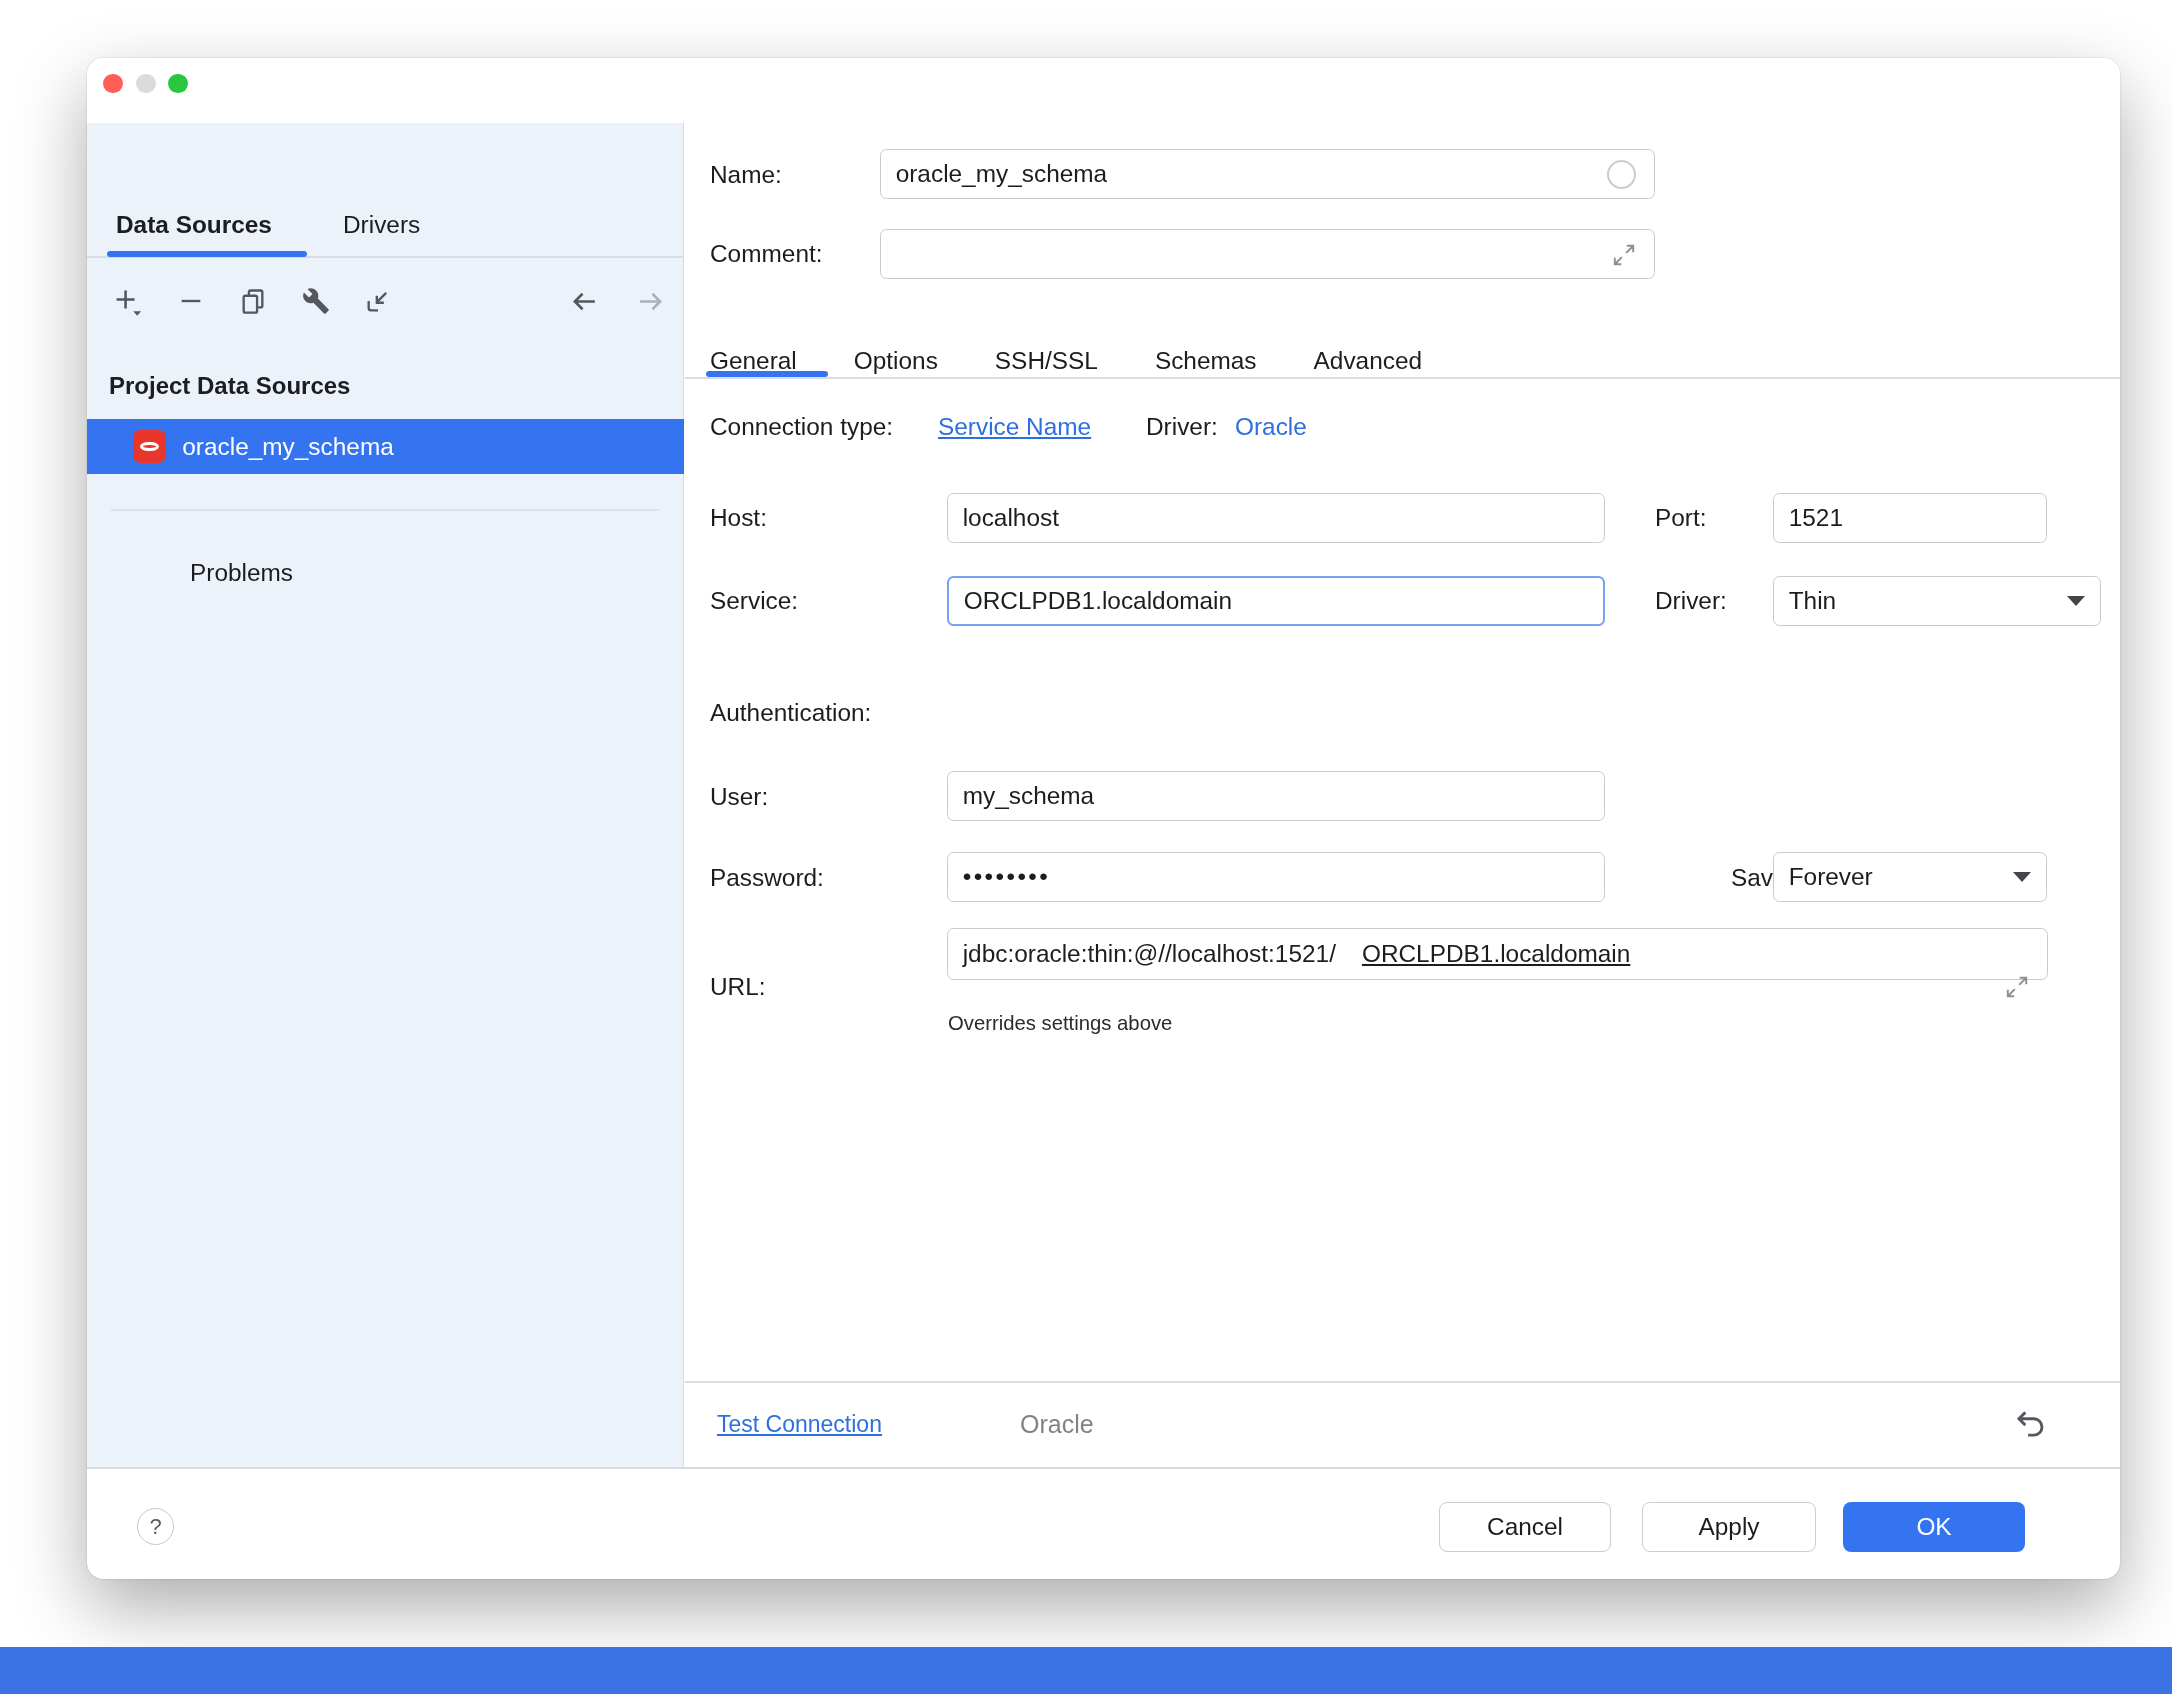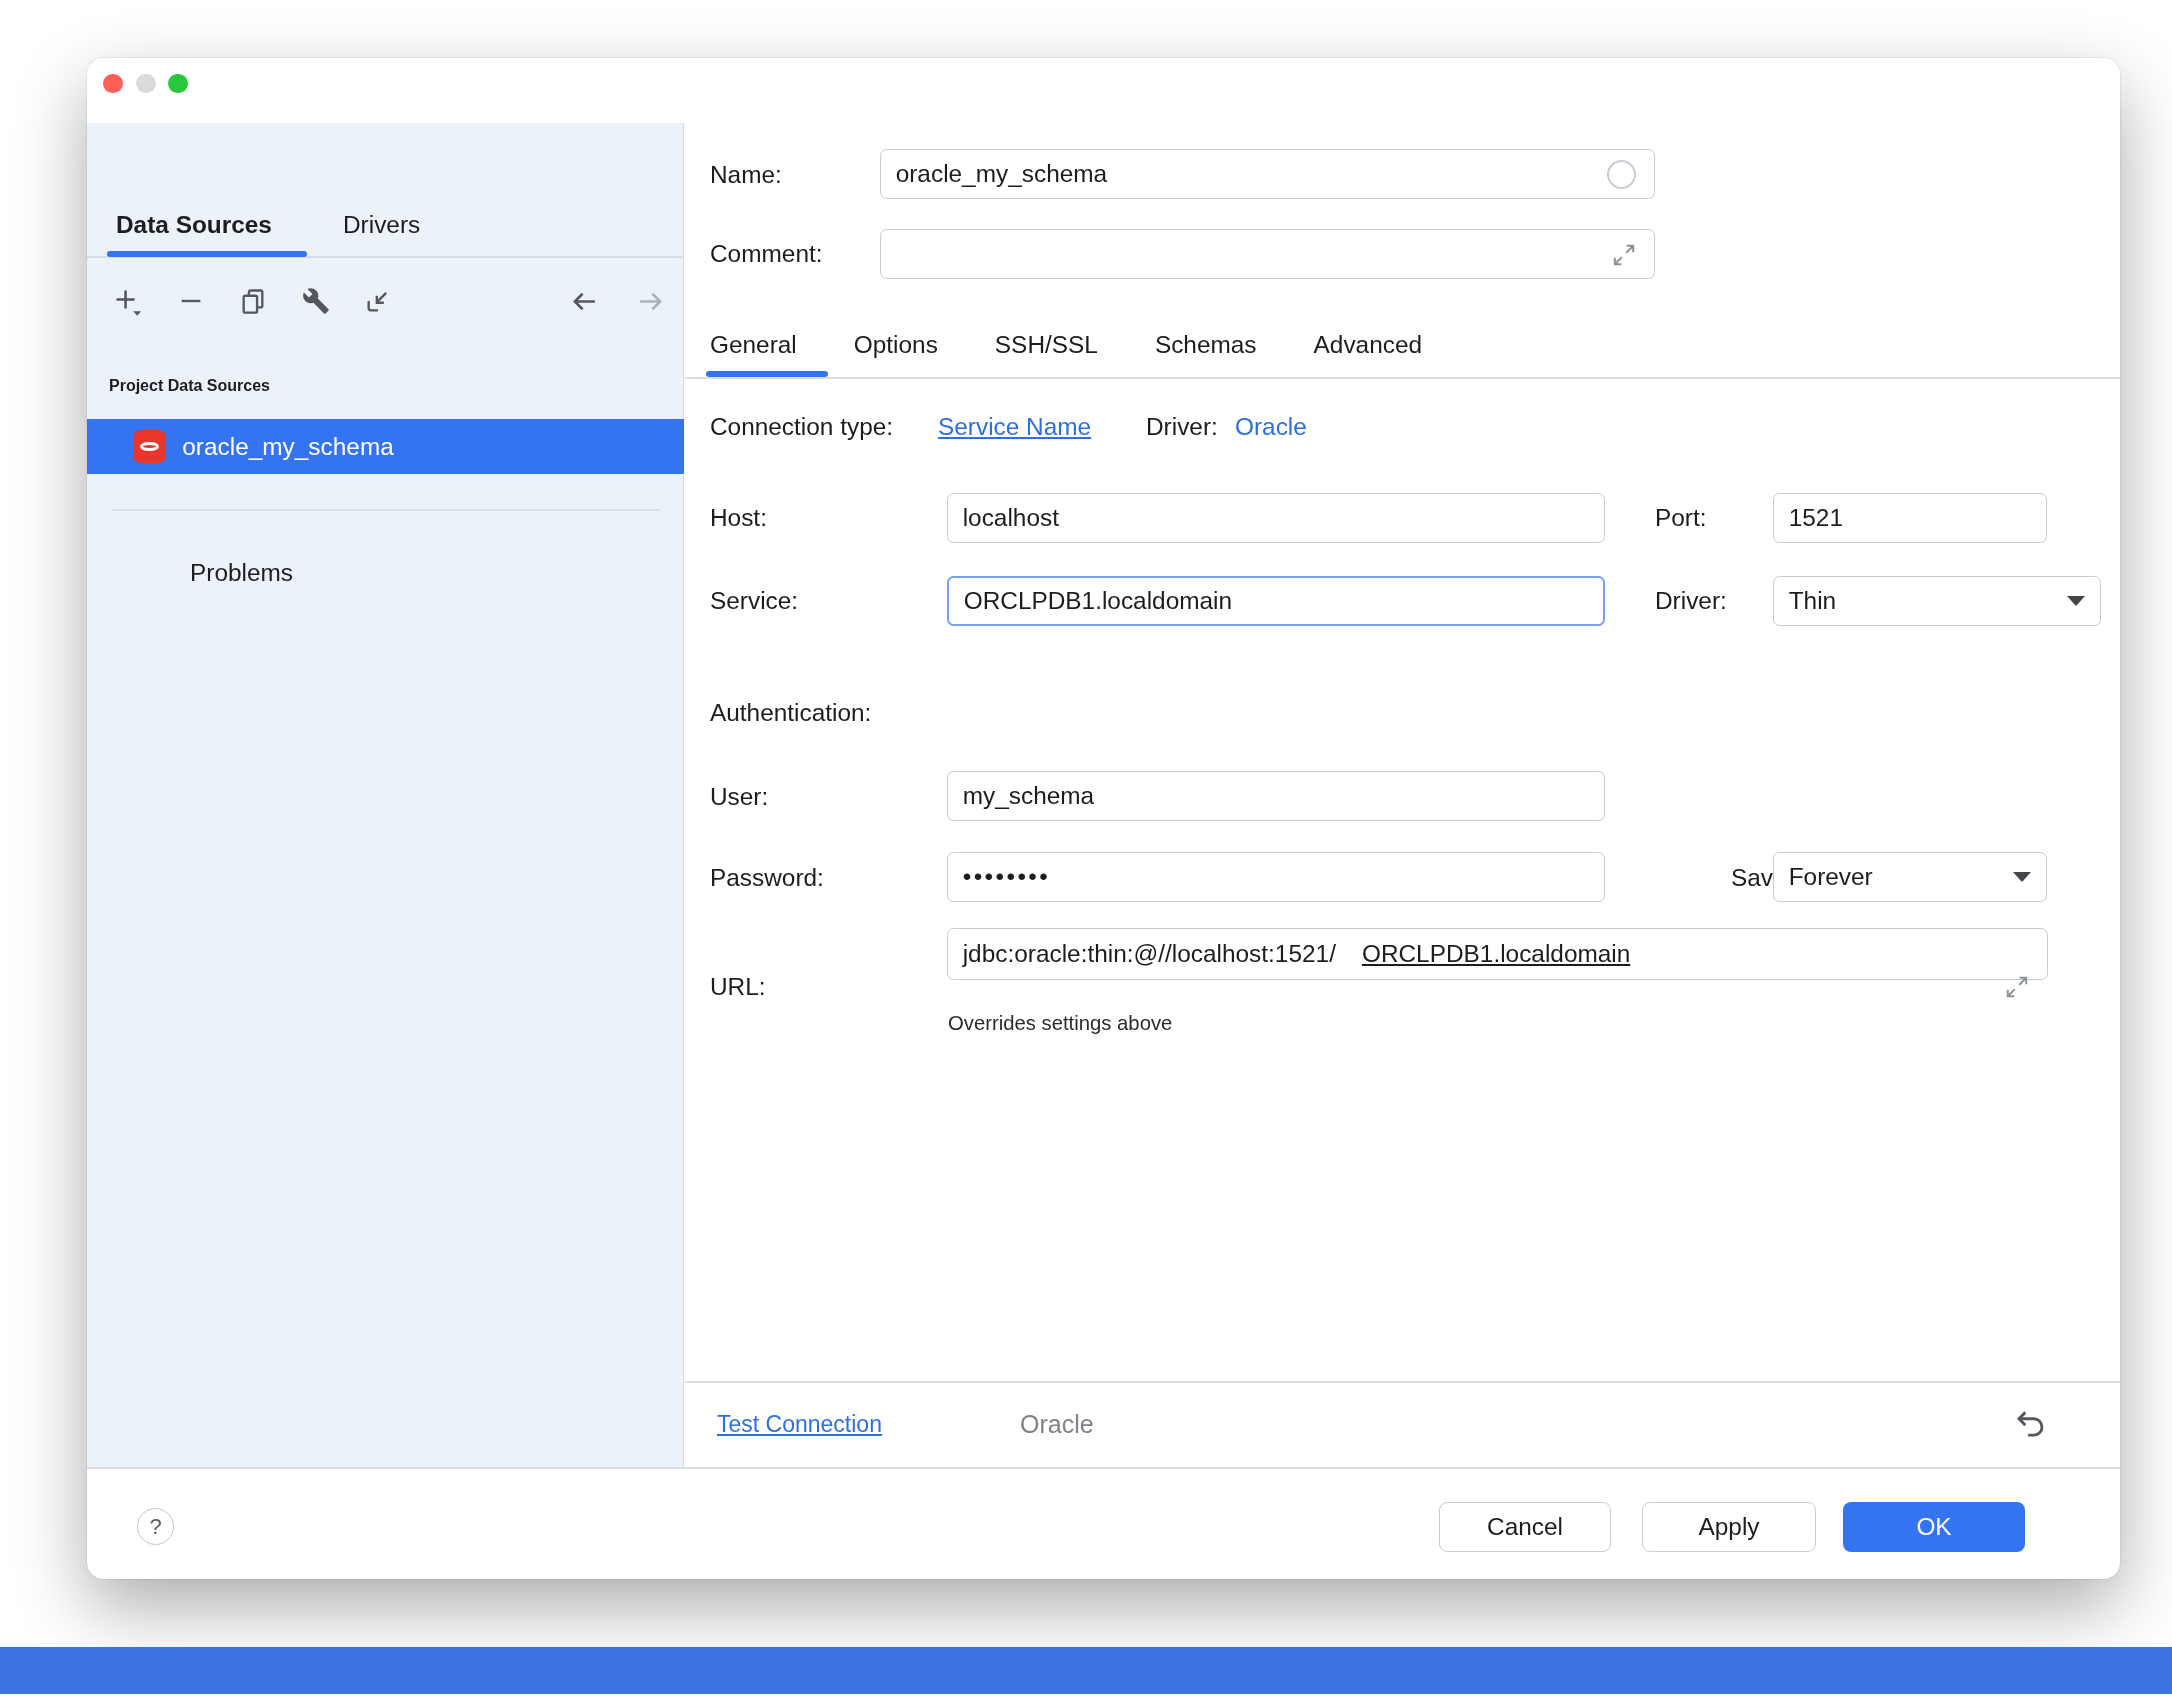--- a/index.html
+++ b/index.html
@@ -23,36 +23,36 @@
   }
   .titlebar{position:absolute;left:0;top:0;width:2033px;height:65px;background:#ffffff;}
   .traffic{position:absolute;top:15.5px;width:19.5px;height:19.5px;border-radius:50%;}
   .win-title{position:absolute;left:0;top:14.7px;width:100%;text-align:center;font-size:23px;font-weight:bold;color:#3c3c3e;}
   .sidebar{position:absolute;left:0;top:65px;width:597px;height:1344px;background:var(--sidebar-bg);border-right:0.8px solid #D5DAE2;}
   .s-tab{position:absolute;top:83px;font-size:24.4px;line-height:37px;white-space:nowrap;}
   .s-tab.active{font-weight:bold;}
   .s-tab-underline{position:absolute;left:19.5px;top:128px;width:200px;height:5.7px;border-radius:3.3px;background:var(--accent);}
   .divider{position:absolute;background:var(--divider);}
   .toolbtn{position:absolute;top:160px;width:36px;height:36px;display:flex;align-items:center;justify-content:center;}
-  .section-header{position:absolute;left:22px;top:244px;font-size:16px;font-weight:bold;line-height:37px;}
+  .section-header{position:absolute;left:22px;top:244px;font-size:24px;font-weight:bold;line-height:37px;}
   .ds-row{position:absolute;left:0;top:296px;width:597px;height:55px;background:var(--accent);display:flex;align-items:center;}
   .ds-row-label{color:#ffffff;font-size:24.4px;margin-left:16.3px;white-space:nowrap;}
   .oracle-icon{width:33px;height:33px;margin-left:46px;border-radius:7.3px;background:#E8362D;display:flex;align-items:center;justify-content:center;flex:0 0 auto;}
   .oracle-ring{width:19px;height:9.8px;border:3.3px solid #ffffff;border-radius:50%;}
   .problems{position:absolute;left:103px;top:431px;font-size:24.4px;line-height:37px;}
   .label{position:absolute;font-size:24.4px;line-height:37px;color:var(--text);white-space:nowrap;}
   .field{position:absolute;border:1.6px solid var(--border);border-radius:6.5px;background:#ffffff;
          font-family:"Liberation Sans",sans-serif;font-size:24.4px;color:var(--text);padding:0 14.7px;height:50px;}
   input.field{outline:none;}
   .field.focused{border:2.4px solid #79A1F2;}
   div.field{display:flex;align-items:center;}
   .dropdown{justify-content:space-between;}
   .caret{width:0;height:0;border-left:9px solid transparent;border-right:9px solid transparent;border-top:10.6px solid #43454A;margin-left:11.4px;flex:0 0 auto;}
   .tabs{position:absolute;left:623px;top:268px;display:flex;gap:57px;font-size:24.4px;line-height:37px;}
-  .tab{white-space:nowrap;}
+  .tab{white-space:nowrap;margin-top:16px;}
   .tab-underline{position:absolute;left:619px;top:313px;width:122px;height:5.7px;border-radius:3.3px;background:var(--accent);}
   .link{color:var(--link);white-space:nowrap;}
   .hint{position:absolute;font-size:20.3px;color:#2b2b2e;}
   .name-circle{position:absolute;left:1520px;top:102px;width:29px;height:29px;border:2.4px solid #C8CDD5;border-radius:50%;background:transparent;}
   .btn{position:absolute;top:1444px;height:50px;border-radius:8.1px;font-size:24.4px;display:flex;align-items:center;justify-content:center;background:#ffffff;border:1.6px solid #C9CCD4;color:var(--text);}
   .btn.primary{background:var(--accent);border:none;color:#ffffff;}
   .help-btn{position:absolute;left:50px;top:1450px;width:37px;height:37px;border-radius:50%;border:1.6px solid #C2C7CF;display:flex;align-items:center;justify-content:center;font-size:22px;color:#5A5D63;background:#ffffff;}
   .underlined{text-decoration:underline;}
   .url-field{white-space:nowrap;overflow:hidden;}
   .bottom-bar{position:absolute;left:0;top:1647px;width:2172px;height:47px;background:#3B72E4;}

